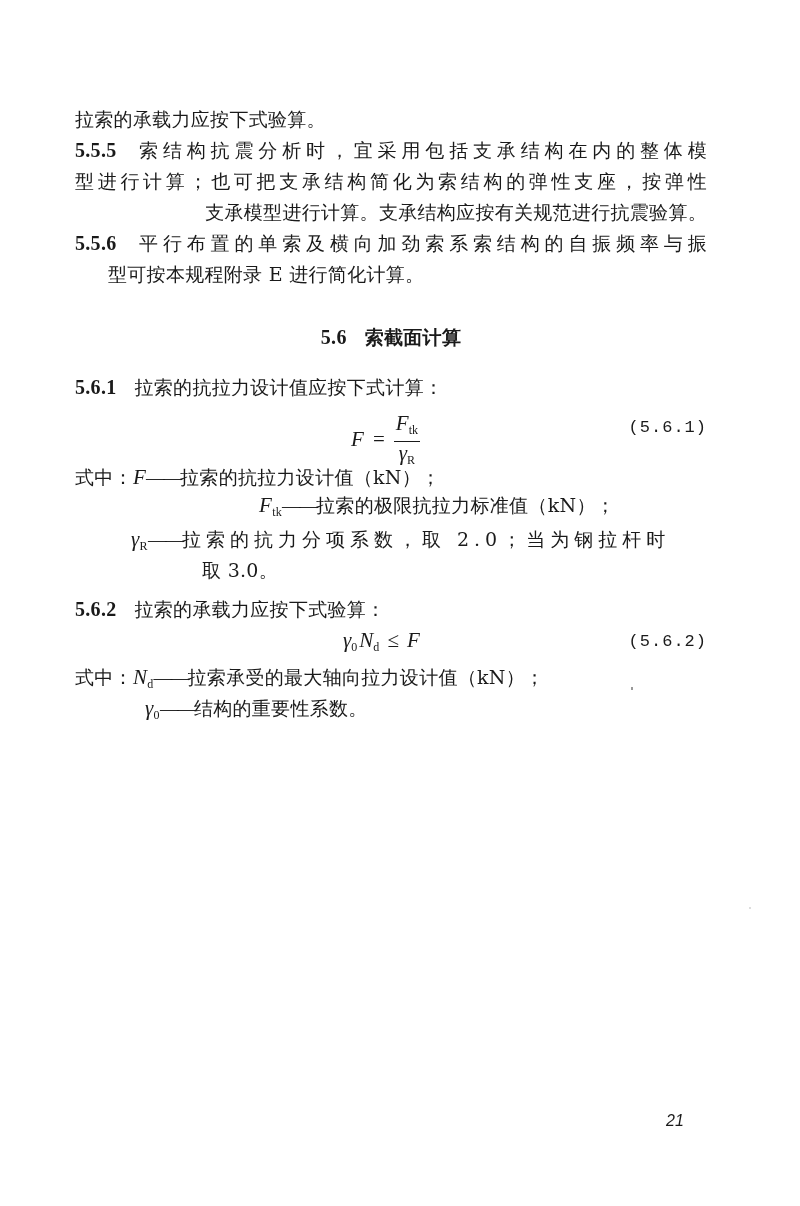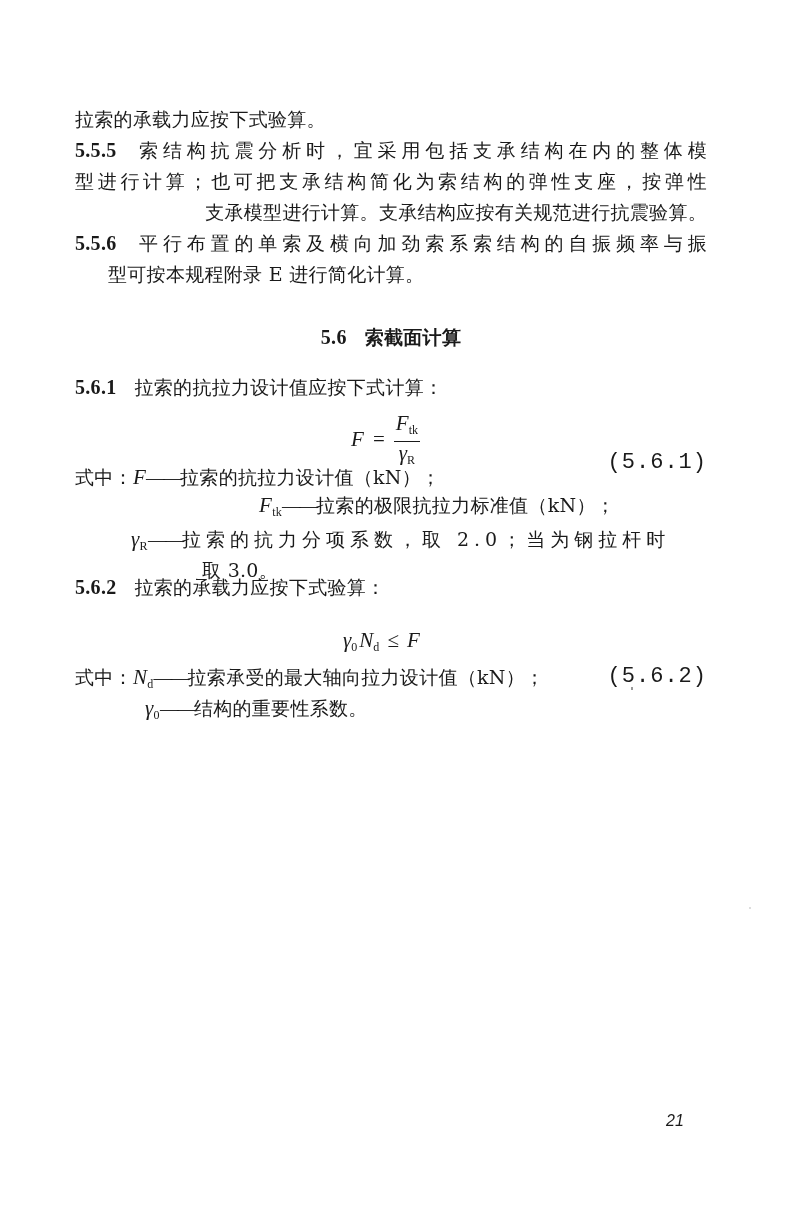--- a/index.html
+++ b/index.html
@@ -58,23 +58,22 @@
     .sub {
       font-family: "Liberation Serif", serif;
       font-style: normal;
       font-size: 12px;
       vertical-align: -4px;
     }
     .eqnum {
       position: absolute;
       right: 0;
       font-family: "Liberation Mono", monospace;
-      font-size: 22px;
+      font-size: 17px;
       letter-spacing: 1px;
-      margin-top: 32px;
     }
     .frac {
       display: inline-flex;
       flex-direction: column;
       align-items: center;
       vertical-align: middle;
       line-height: 22px;
     }
     .frac .num {
       border-bottom: 1px solid #1a1a1a;
@@ -160,21 +159,21 @@
   <div class="line" style="top:386px; left:46px;text-align:center;">
     <span class="math">F</span><span class="sub">tk</span><span class="dash">——</span><span>拉索的极限抗拉力标准值（kN）；</span>
   </div>
   <div class="line" style="top:420px; left:56px; width:576px;">
     <span class="math">γ</span><span class="sub">R</span><span class="dash">——</span><span style="letter-spacing:5px;">拉索的抗力分项系数，取 2.0；当为钢拉杆时</span>
   </div>
   <div class="line" style="top:451px; left:127px;">
     <span>取 3.0。</span>
   </div>
 
-  <div class="line" style="top:468px;">
+  <div class="line" style="top:490px;">
     <span class="secnum">5.6.2</span><span>拉索的承载力应按下式验算：</span>
   </div>
 
   <div class="formula" style="top:522px; height:32px;">
     <div class="center" style="top:2px; left:268px;">
       <span class="math">γ</span><span class="sub">0</span><span class="math" style="margin-left:2px;">N</span><span class="sub">d</span>
       <span class="math" style="font-style:normal; margin:0 3px;">≤</span>
       <span class="math">F</span>
     </div>
     <span class="eqnum" style="top:6px;">(5.6.2)</span>

